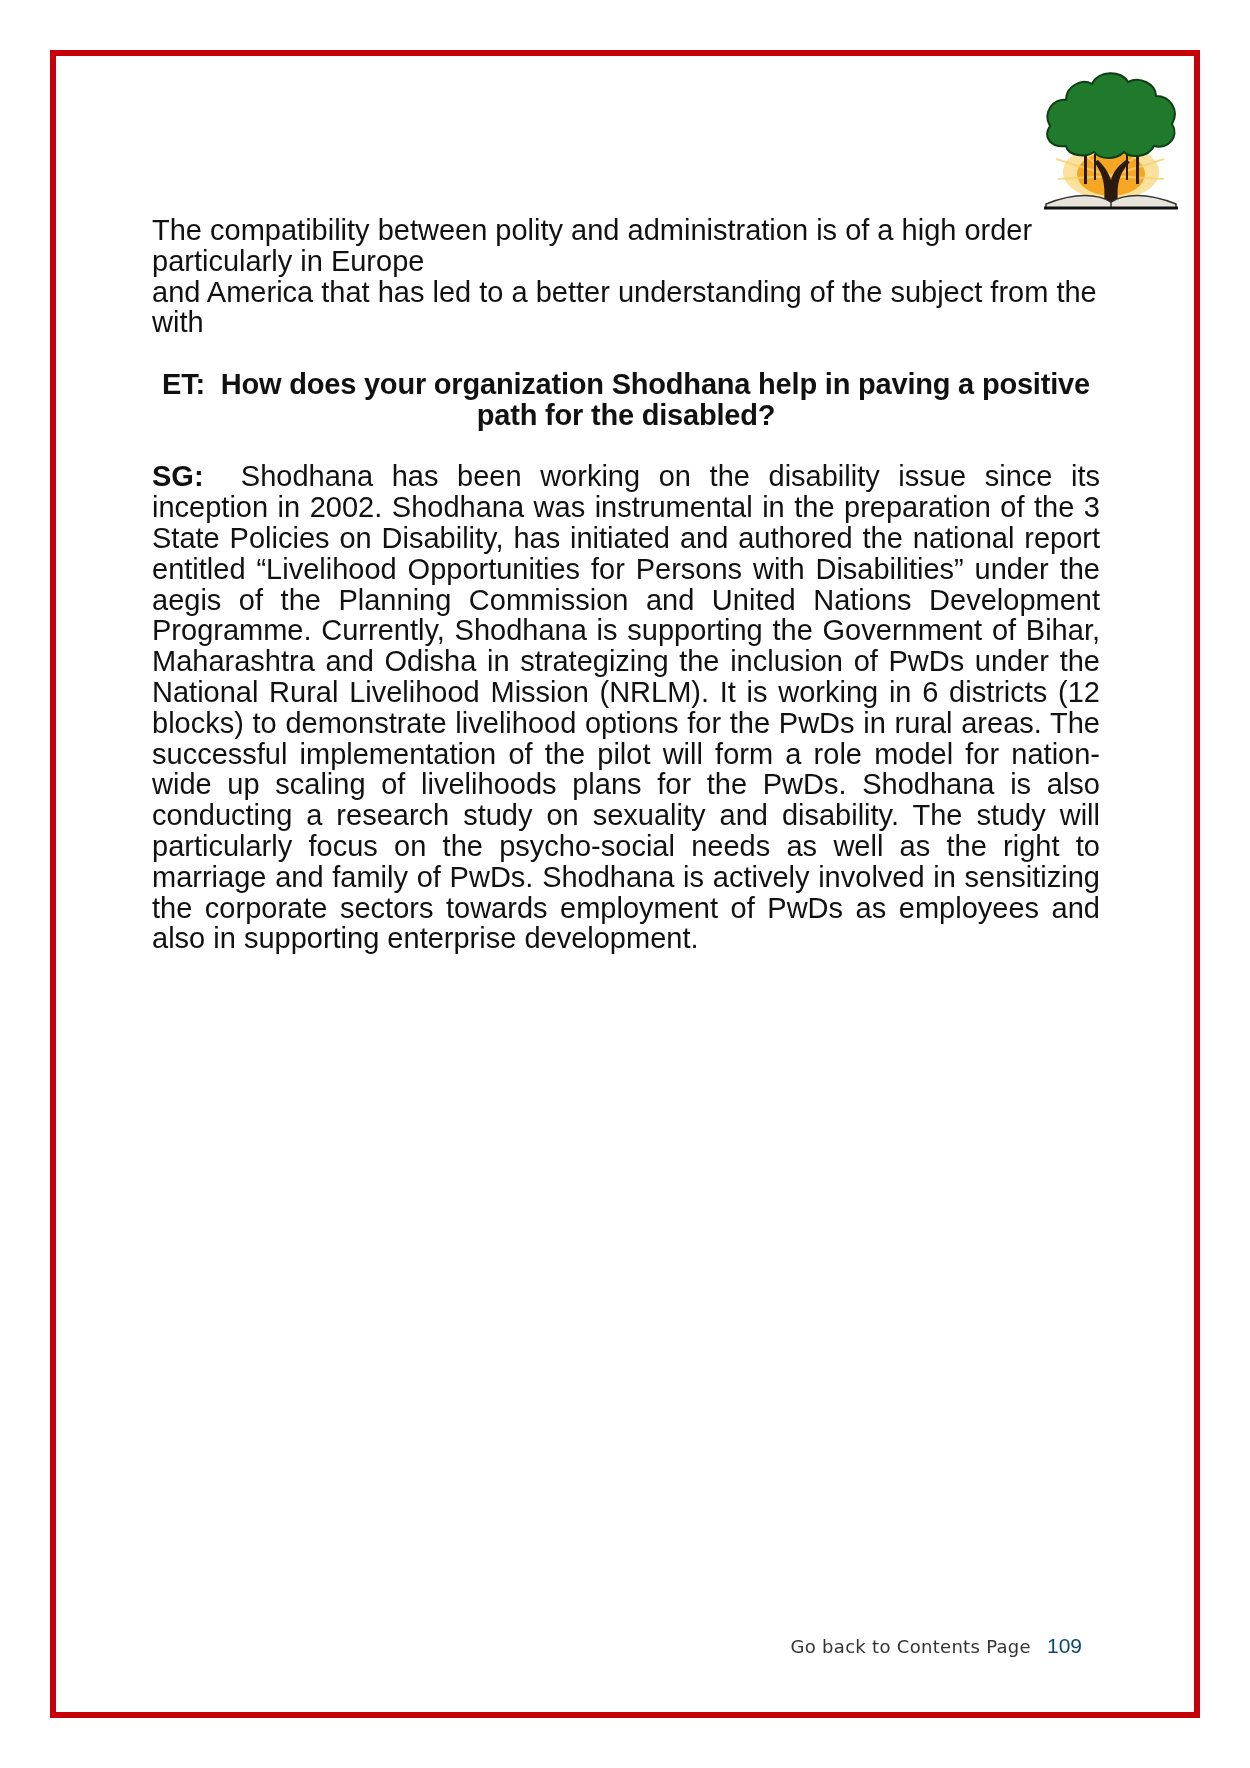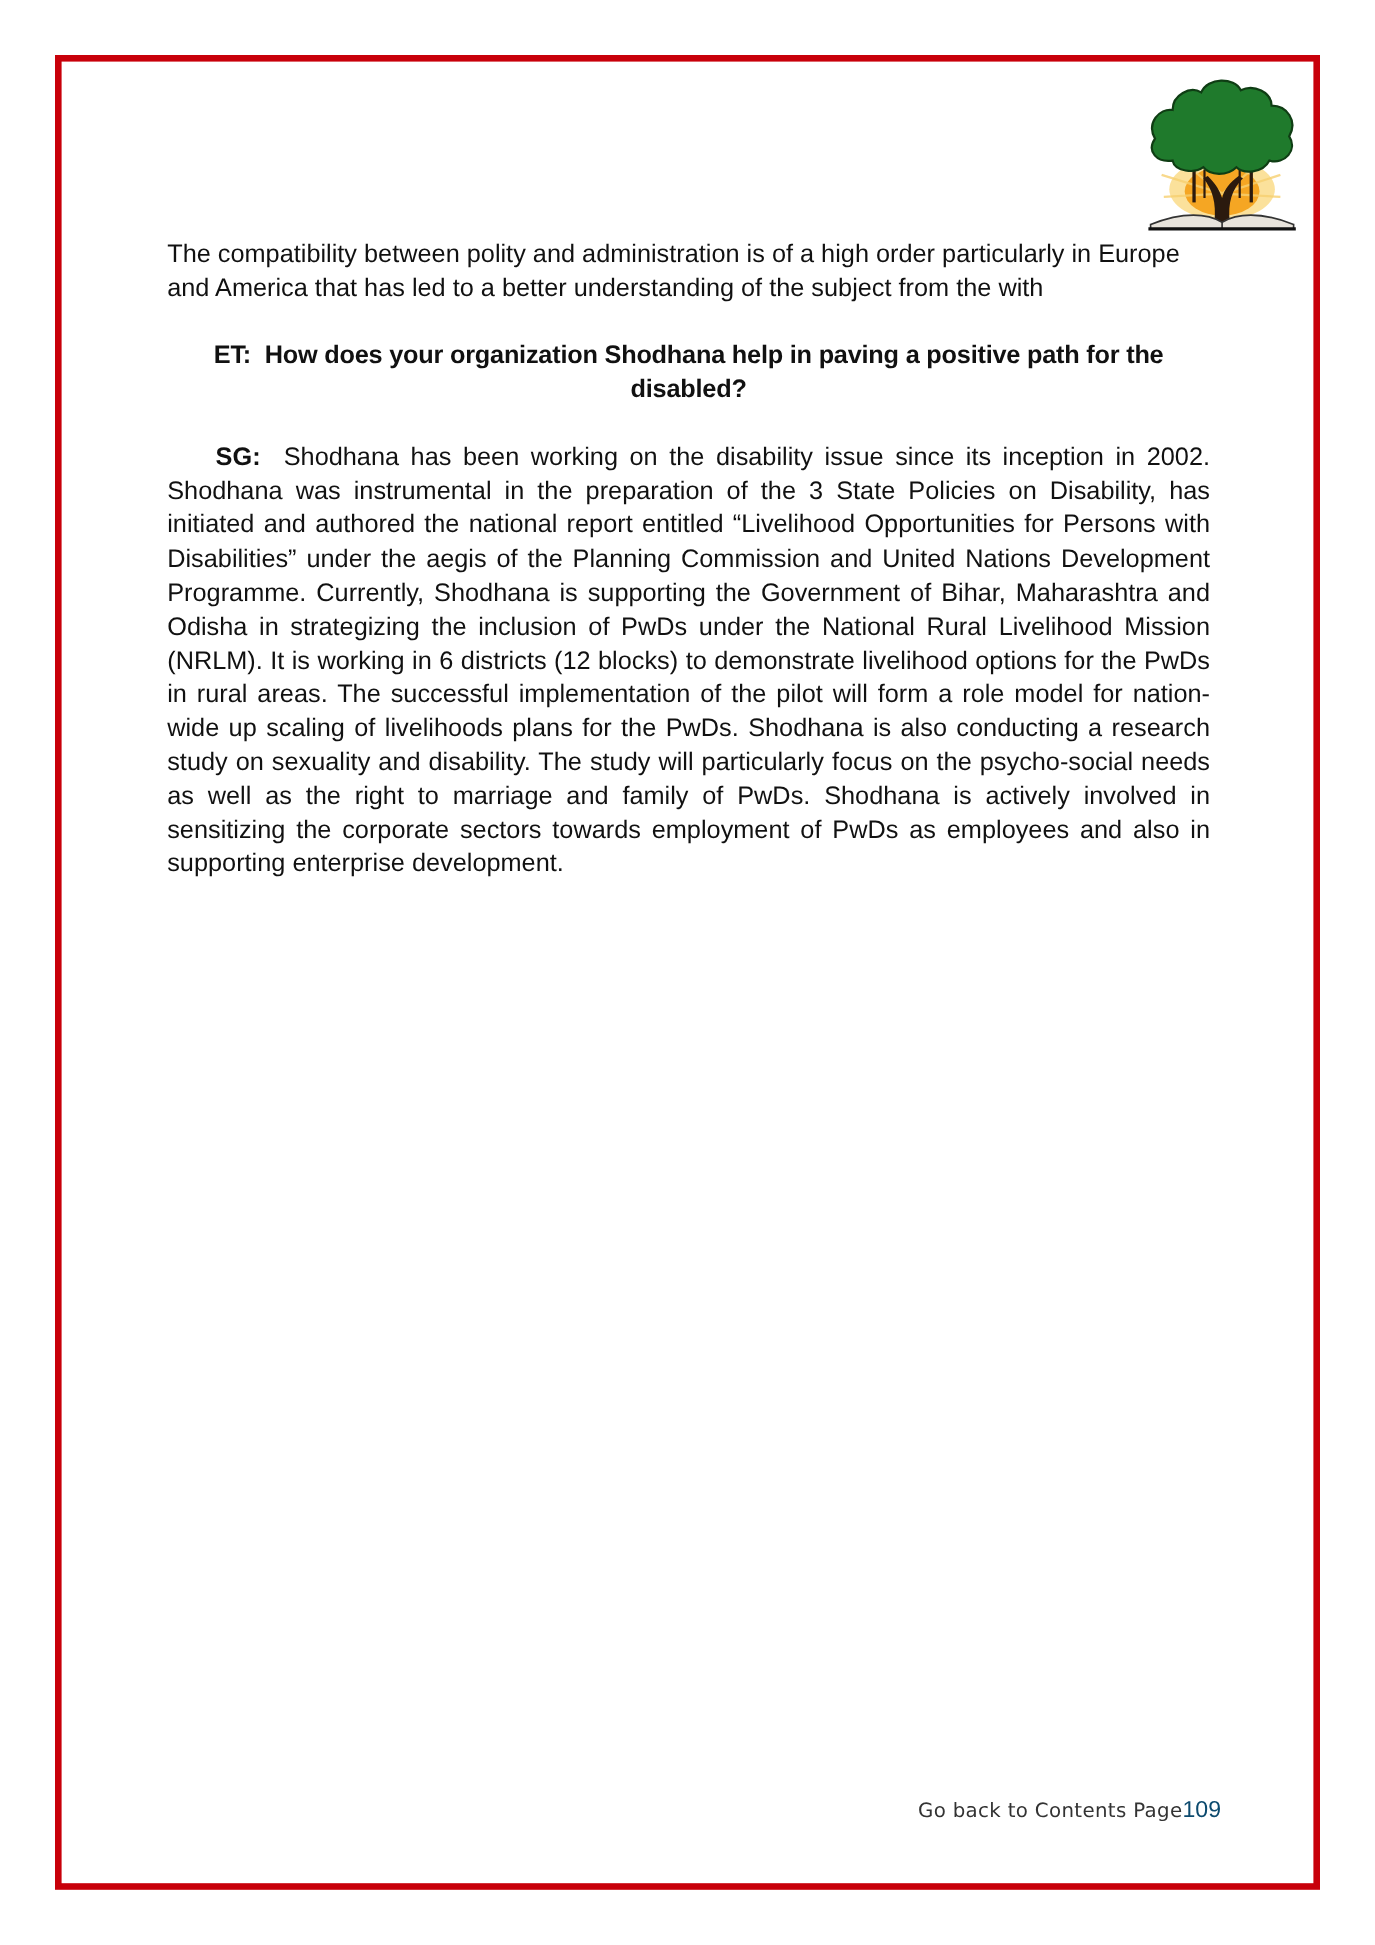--- a/index.html
+++ b/index.html
@@ -4,31 +4,31 @@
 <style>
   html, body { margin: 0; padding: 0; background: #ffffff; }
   body { width: 1250px; height: 1768px; position: relative; overflow: hidden; }
   .frame {
     position: absolute; left: 50px; top: 50px; width: 1138px; height: 1656px;
     border: 6px solid #c8000a; box-sizing: content-box;
   }
   .logo { position: absolute; left: 1036px; top: 64px; width: 150px; height: 150px; }
   .content {
     position: absolute; left: 152px; top: 215px; width: 948px;
-    font-family: "Liberation Sans", sans-serif; font-size: 23px; line-height: 30.8px;
+    font-family: "Liberation Sans", sans-serif; font-size: 29px; line-height: 30.8px;
     color: #111111; text-align: justify;
   }
   .content p { margin: 0 0 30.8px 0; }
   .content p.first { text-align: left; }
   .question { font-weight: bold; letter-spacing: -0.2px; text-align: center; }
-  .speaker { font-weight: bold; margin-left: 44px; }
+  .speaker { font-weight: bold; }
   .footer {
-    position: absolute; top: 1634px; right: 140px;
+    position: absolute; top: 1634px; right: 168px;
     font-family: "DejaVu Sans", sans-serif; font-size: 18px; color: #333;
-    display: flex; align-items: baseline; 
+    display: flex; align-items: baseline; gap: 16px;
   }
   .footer .link { color: #333; text-decoration: none; letter-spacing: 0.3px; }
   .footer .pnum { font-family: "Liberation Sans", sans-serif; font-size: 21px; color: #0c4a6e; }
 </style>
 </head>
 <body>
 
 <div class="frame" style="border-color: rgb(200, 0, 10);"></div>
 
 <div class="logo">

